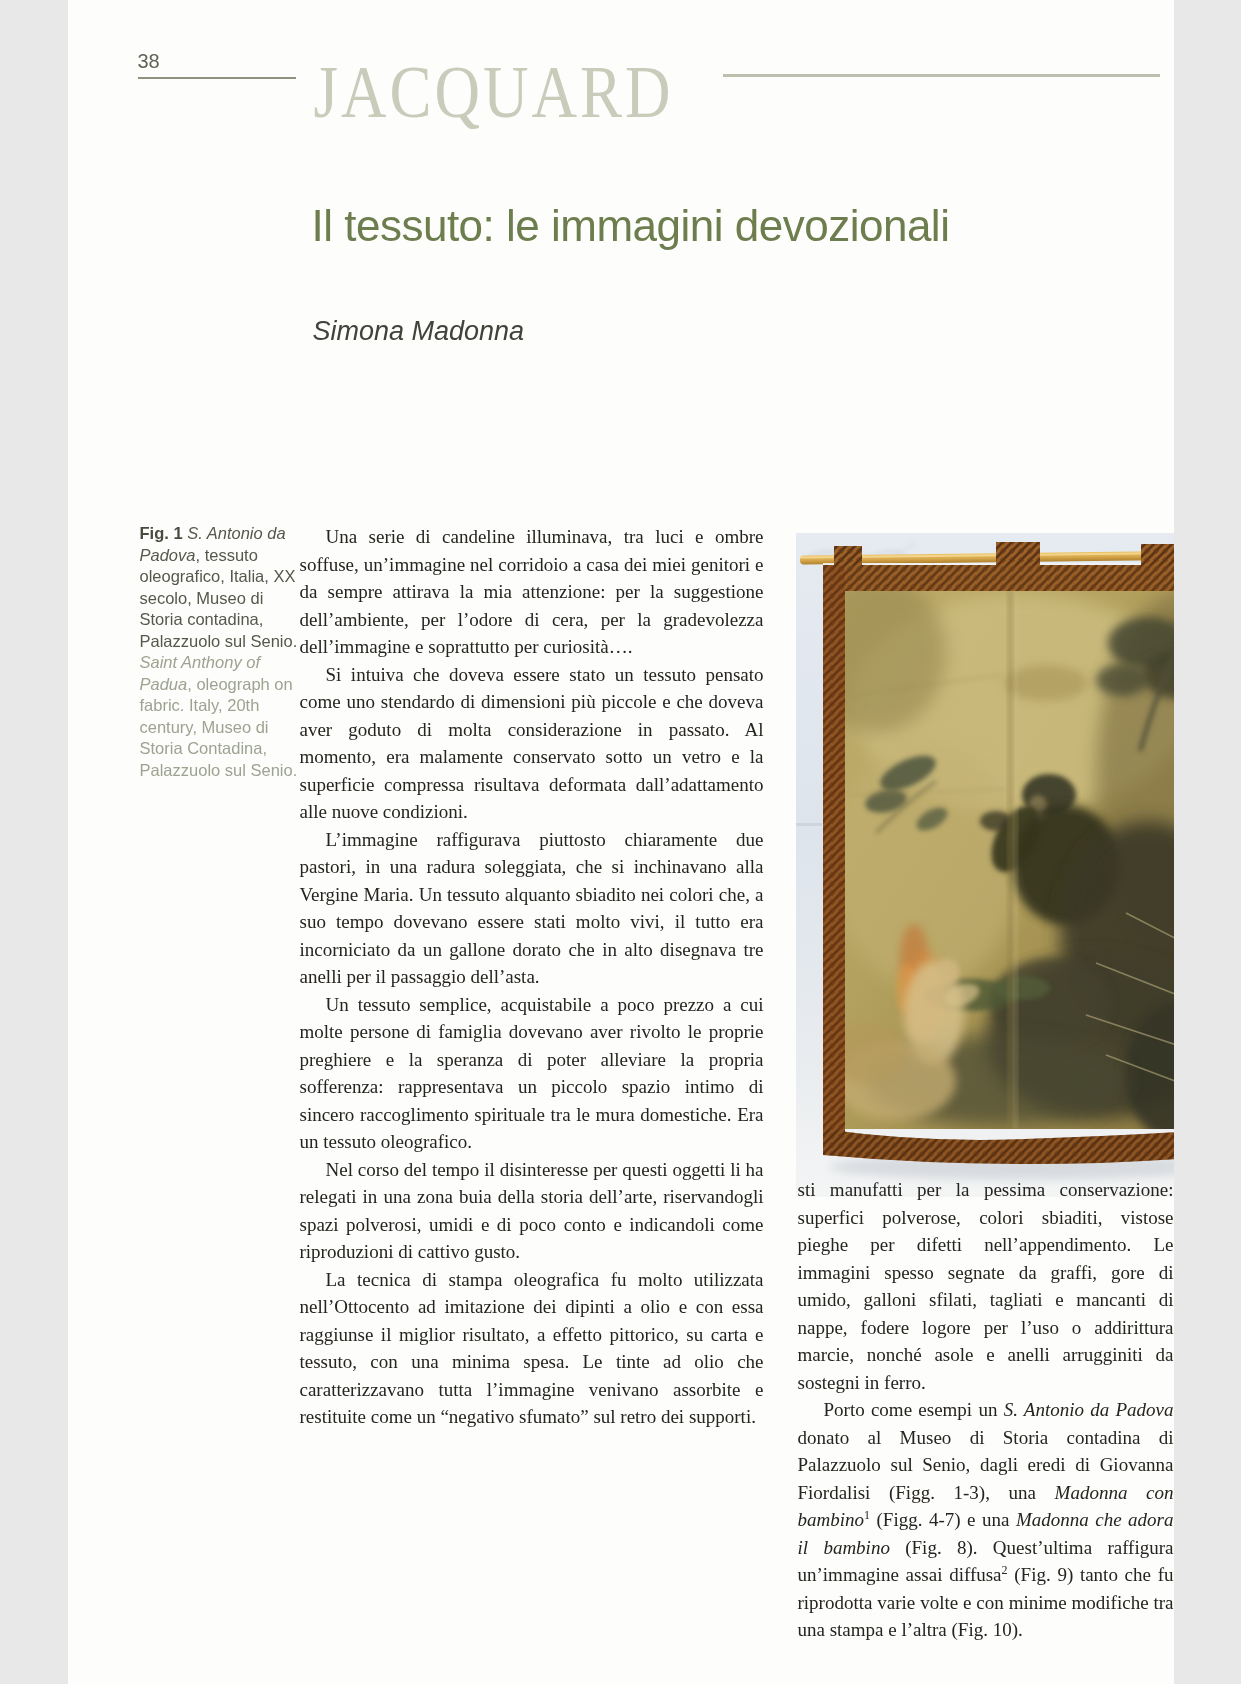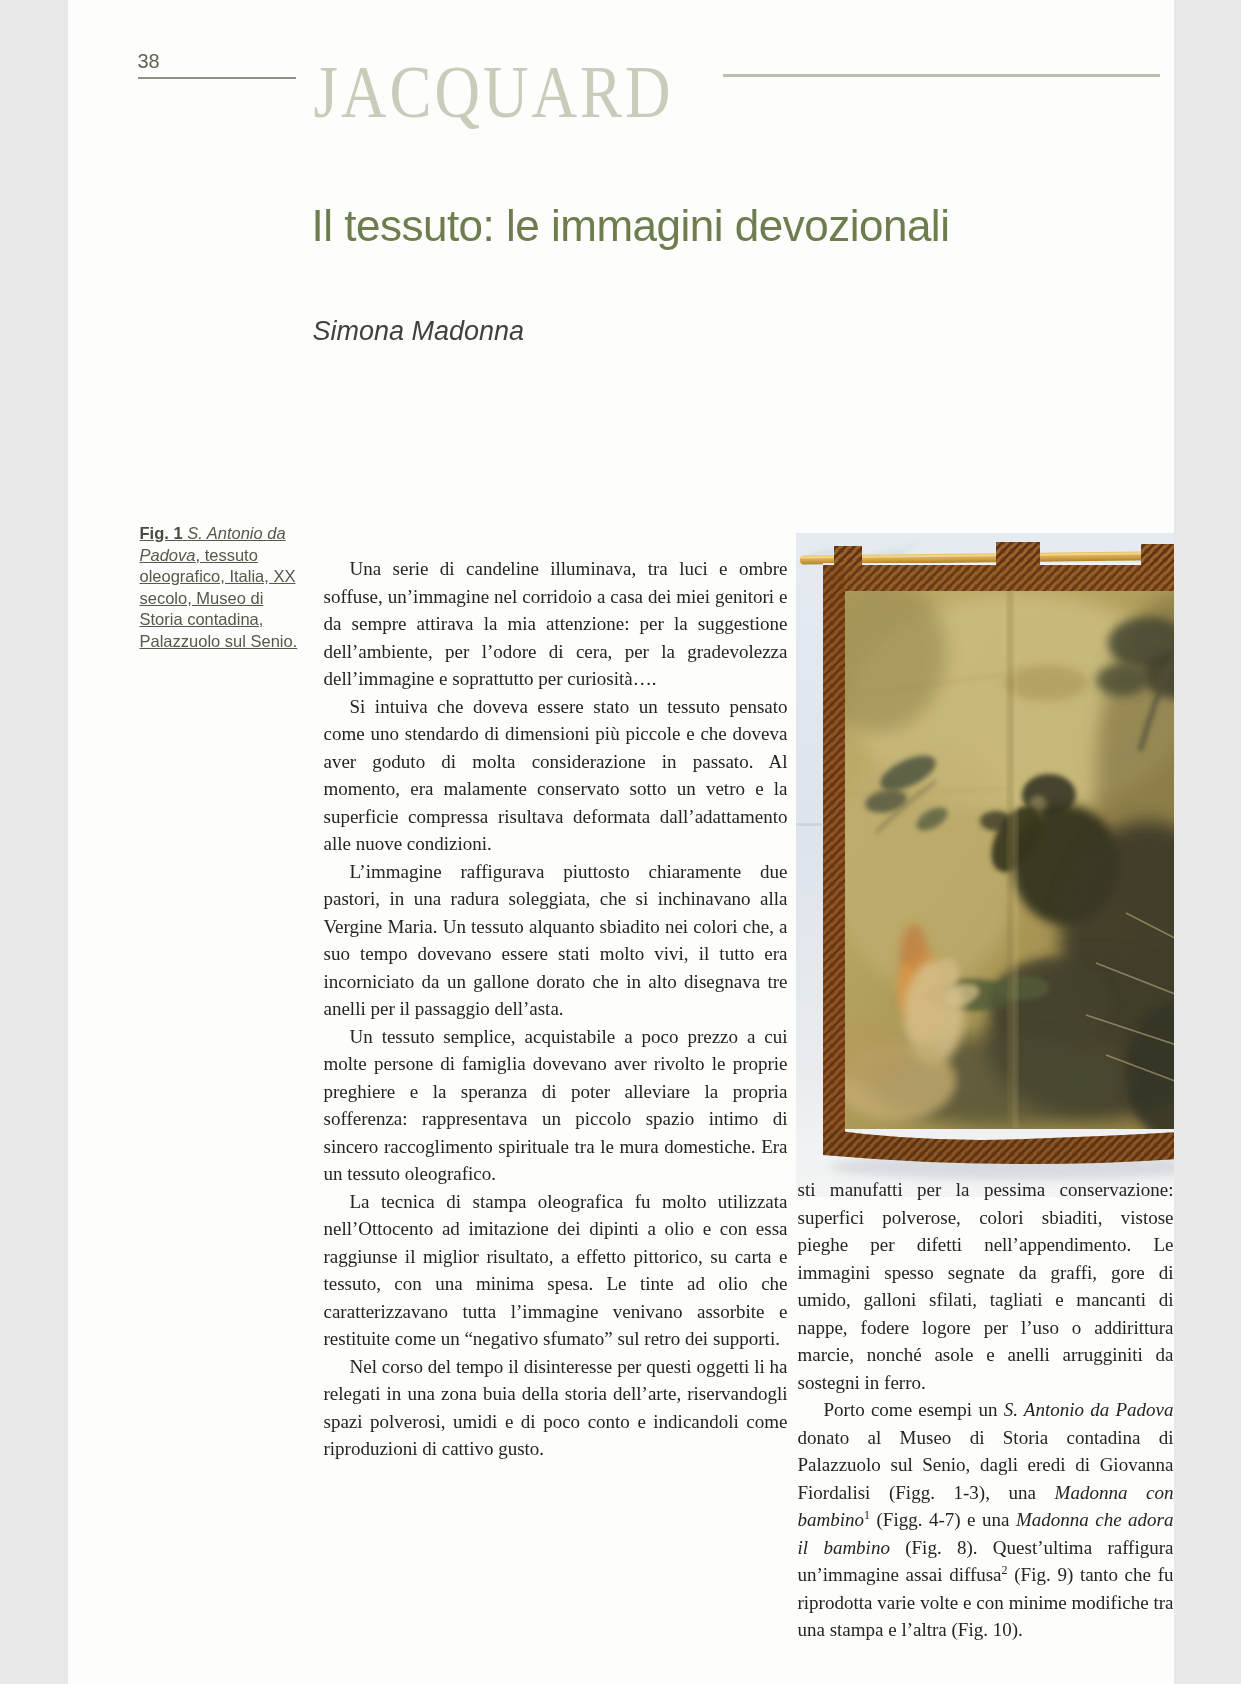--- a/index.html
+++ b/index.html
@@ -35,34 +35,34 @@
     position:absolute;left:245px;top:316px;
     font-family:"Liberation Sans",sans-serif;font-style:italic;
     font-size:27px;color:#42423c;
   }
   
   .fig-caption{
     position:absolute;left:72px;top:523px;width:165px;
     font-family:"Liberation Sans",sans-serif;font-size:16.5px;line-height:21.5px;
     color:#55584b;
   }
-  .fig-caption p{margin:0;text-decoration:underline;}
+  .fig-caption p{margin:0;}
   .fig-caption strong{color:#484b40;}
   .cap-en{color:#9da390;}
   .it{font-style:italic;}
   
   .col{
     position:absolute;text-align:justify;
     font-size:19px;line-height:27.5px;
   }
   .col p{margin:0;}
   .col .indent{text-indent:26px;}
   .col .force-last{text-align-last:justify;}
   .col sup{font-size:12px;line-height:0;vertical-align:super;}
-  .col1{left:256px;top:523px;width:464px;margin-top:32px;}
+  .col1{left:232px;top:523px;width:464px;}
   .col2{left:730px;top:1176px;width:376px;}
   
   .photo{
     position:absolute;left:728px;top:533px;width:437px;height:664px;margin:0;
   }
   .photo svg{display:block;}
 </style>
 </head>
 <body>
 
@@ -73,29 +73,30 @@
   <div class="journal-title">JACQUARD</div>
   <div class="rule-right"></div>
 
   <h1 class="article-title">
     <span>Il tessuto: le immagini devozionali</span><br>
   </h1>
   <div class="article-author">Simona Madonna</div>
 
   <aside class="fig-caption">
     <p class="cap-it"><strong>Fig. 1</strong> <span class="it">S. Antonio da Padova</span><span>, tessuto oleografico, Italia, XX secolo, Museo di Storia contadina, Palazzuolo sul Senio.</span></p>
+    <p class="cap-en"><span class="it">Saint Anthony of Padua</span><span>, oleograph on fabric. Italy, 20th century, Museo di Storia Contadina, Palazzuolo sul Senio.</span></p>
   </aside>
 
   <section class="col col1">
     <p class="indent">Una serie di candeline illuminava, tra luci e ombre soffuse, un’immagine nel corridoio a casa dei miei genitori e da sempre attirava la mia attenzione: per la suggestione dell’ambiente, per l’odore di cera, per la gradevolezza dell’immagine e soprattutto per curiosità….</p>
     <p class="indent">Si intuiva che doveva essere stato un tessuto pensato come uno stendardo di dimensioni più piccole e che doveva aver goduto di molta considerazione in passato. Al momento, era malamente conservato sotto un vetro e la superficie compressa risultava deformata dall’adattamento alle nuove condizioni.</p>
     <p class="indent">L’immagine raffigurava piuttosto chiaramente due pastori, in una radura soleggiata, che si inchinavano alla Vergine Maria. Un tessuto alquanto sbiadito nei colori che, a suo tempo dovevano essere stati molto vivi, il tutto era incorniciato da un gallone dorato che in alto disegnava tre anelli per il passaggio dell’asta.</p>
     <p class="indent">Un tessuto semplice, acquistabile a poco prezzo a cui molte persone di famiglia dovevano aver rivolto le proprie preghiere e la speranza di poter alleviare la propria sofferenza: rappresentava un piccolo spazio intimo di sincero raccoglimento spirituale tra le mura domestiche. Era un tessuto oleografico.</p>
+    <p class="indent">Nel corso del tempo il disinteresse per questi oggetti li ha relegati in una zona buia della storia dell’arte, riservandogli spazi polverosi, umidi e di poco conto e indicandoli come riproduzioni di cattivo gusto.</p>
     <p class="indent">La tecnica di stampa oleografica fu molto utilizzata nell’Ottocento ad imitazione dei dipinti a olio e con essa raggiunse il miglior risultato, a effetto pittorico, su carta e tessuto, con una minima spesa. Le tinte ad olio che caratterizzavano tutta l’immagine venivano assorbite e restituite come un “negativo sfumato” sul retro dei supporti.</p>
-    <p class="indent">Nel corso del tempo il disinteresse per questi oggetti li ha relegati in una zona buia della storia dell’arte, riservandogli spazi polverosi, umidi e di poco conto e indicandoli come riproduzioni di cattivo gusto.</p>
   </section>
 
   <figure class="photo">
     <svg width="437" height="664" viewBox="0 0 437 664" xmlns="http://www.w3.org/2000/svg">
       <defs>
         <linearGradient id="wallG" x1="0" y1="0" x2="0" y2="1">
           <stop offset="0" stop-color="#e6ebf2"></stop>
           <stop offset="0.45" stop-color="#dde4ec"></stop>
           <stop offset="0.8" stop-color="#e9ecef"></stop>
           <stop offset="1" stop-color="#f4f5f5"></stop>

